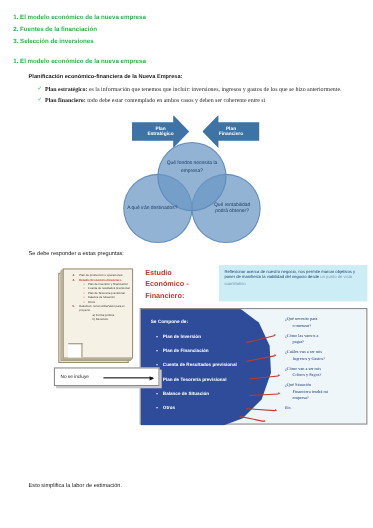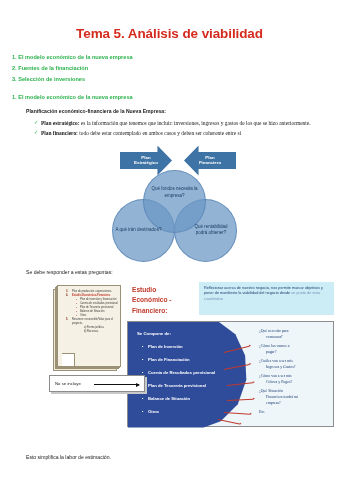--- a/index.html
+++ b/index.html
@@ -248,21 +248,20 @@
   .close-line {
     position: absolute; left: 26px; top: 428px;
     font-size: 5.1px; color: #1a1a1a;
   }
 </style>
 </head>
 <body>
 
 <div class="page">
 
-  <div class="doc-title">Tema 5. Análisis de viabilidad</div>
 
   <div class="index-list">
     <div class="row">1. El modelo económico de la nueva empresa</div>
     <div class="row">2. Fuentes de la financiación</div>
     <div class="row">3. Selección de inversiones</div>
   </div>
 
   <div class="section-head">1. El modelo económico de la nueva empresa</div>
 
   <div class="sub-head">Planificación económico-financiera de la Nueva Empresa:</div>

